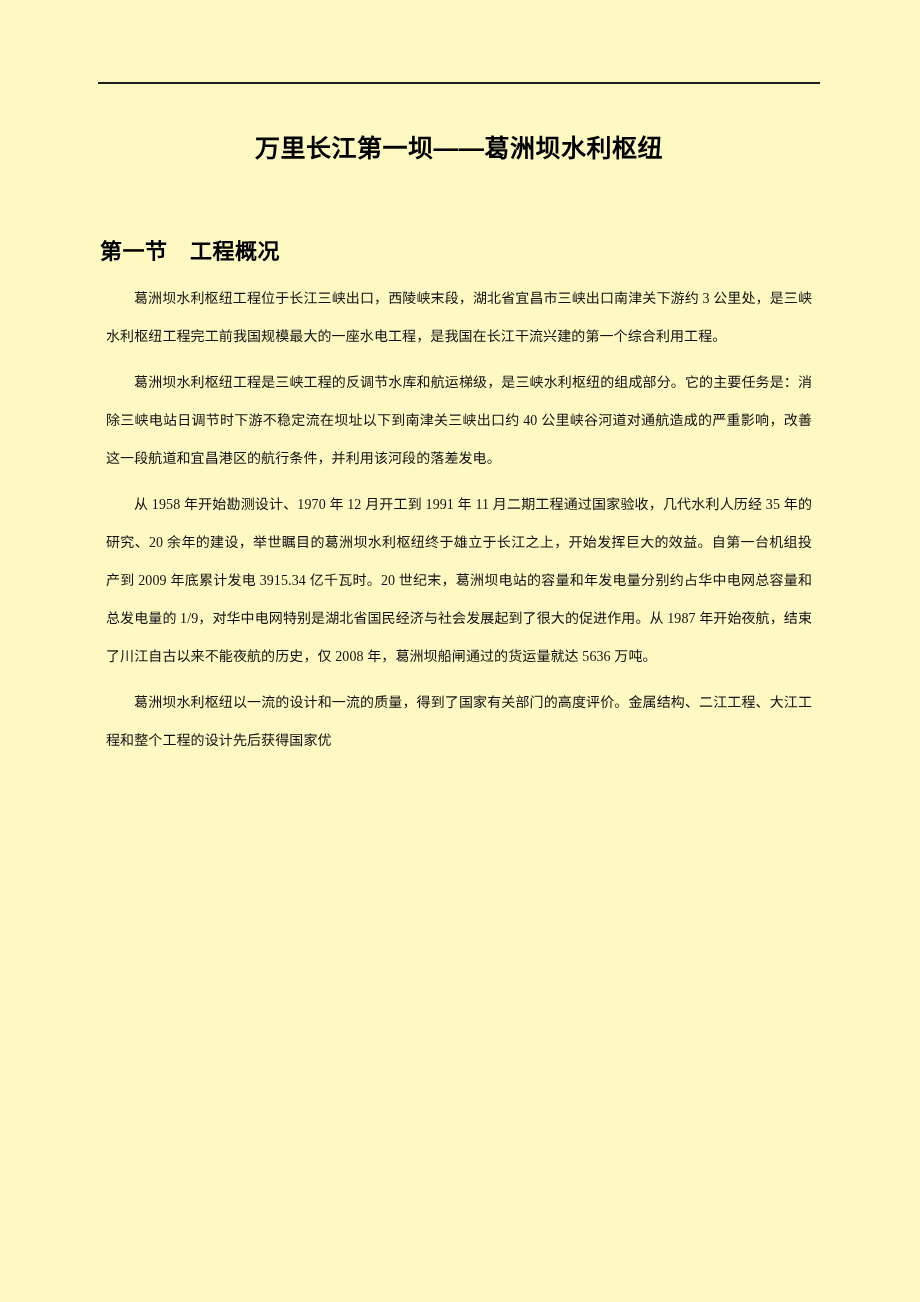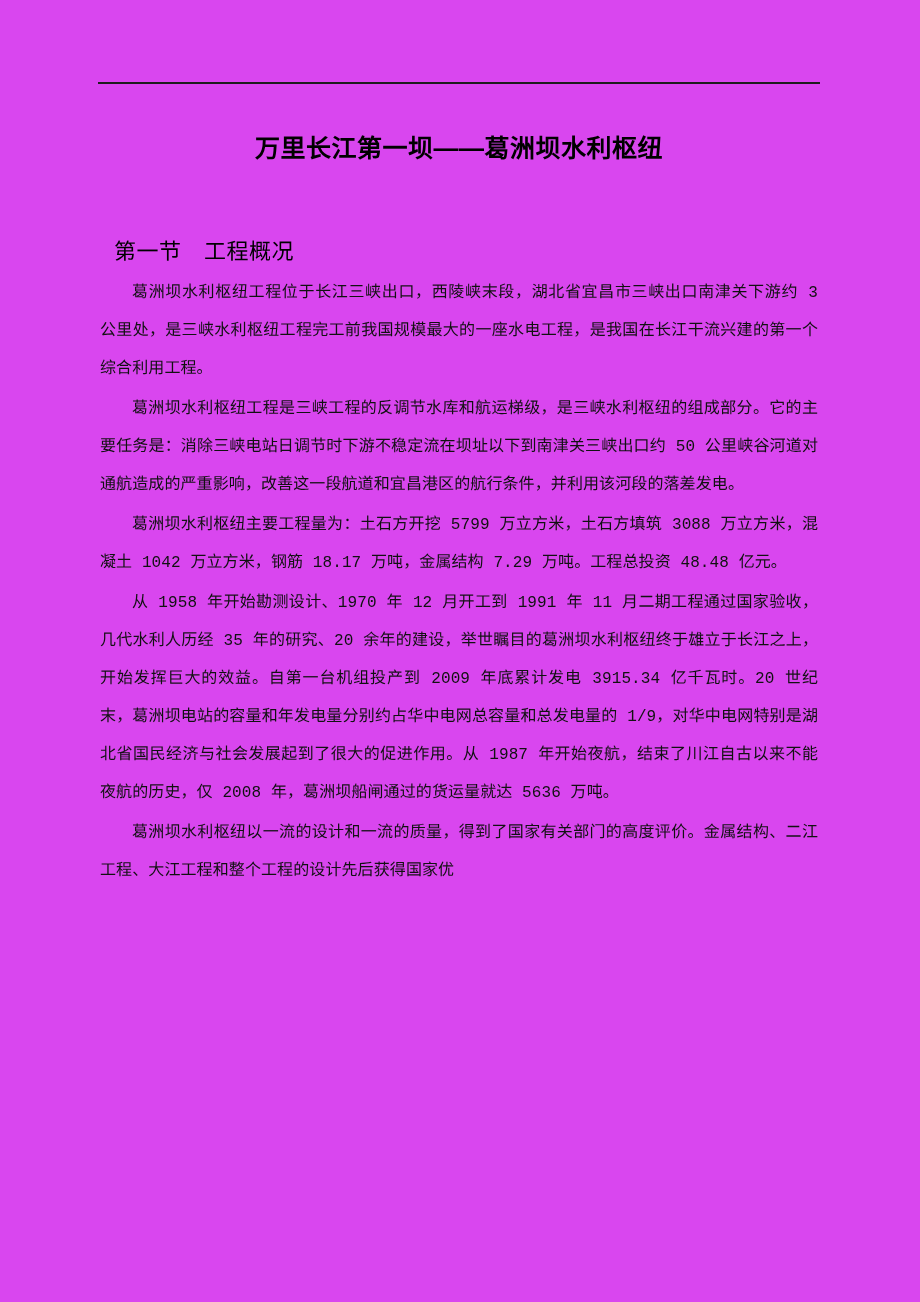--- a/index.html
+++ b/index.html
@@ -6,21 +6,21 @@
   html, body {
     margin: 0;
     padding: 0;
     background: #ffffff;
   }
 
   .page {
     position: relative;
     width: 920px;
     height: 1302px;
-    background: #d946ef;
+    background: #fef9c3;
     margin: 0 auto;
     overflow: hidden;
     box-sizing: border-box;
   }
 
   
   .header-rule {
     position: absolute;
     left: 98px;
     top: 82px;
@@ -41,64 +41,63 @@
     font-size: 25px;
     line-height: 38px;
     letter-spacing: 0.5px;
     color: #000000;
     white-space: nowrap;
   }
 
   
   .section-heading {
     position: absolute;
-    left: 114px;
+    left: 100px;
     top: 217px;
     font-family: "Liberation Sans", "DejaVu Sans", sans-serif;
-    font-weight: normal;
+    font-weight: bold;
     font-size: 22px;
     line-height: 34px;
     letter-spacing: 0.5px;
     color: #000000;
     white-space: pre;
   }
 
   
   .body-block {
     position: absolute;
     left: 98px;
     top: 272px;
     width: 722px;
   }
 
   .para {
-    font-family: Liberation Mono, monospace;
-    font-size: 16px;
+    font-family: Liberation Serif, serif;
+    font-size: 14px;
     line-height: 38px;
     color: #111111;
     text-align: justify;
     text-justify: inter-ideograph;
     text-indent: 2em;
-    margin: 2px;
+    margin: 8px;
     word-break: break-all;
     letter-spacing: 0.1px;
   }
 </style>
 </head>
 <body>
 
 <div class="page">
 
   <div class="header-rule"></div>
 
   <h1 class="doc-title">万里长江第一坝——葛洲坝水利枢纽</h1>
 
   <h2 class="section-heading">第一节　工程概况</h2>
 
   <div class="body-block">
     <p class="para">葛洲坝水利枢纽工程位于长江三峡出口，西陵峡末段，湖北省宜昌市三峡出口南津关下游约 3 公里处，是三峡水利枢纽工程完工前我国规模最大的一座水电工程，是我国在长江干流兴建的第一个综合利用工程。</p>
-    <p class="para">葛洲坝水利枢纽工程是三峡工程的反调节水库和航运梯级，是三峡水利枢纽的组成部分。它的主要任务是：消除三峡电站日调节时下游不稳定流在坝址以下到南津关三峡出口约 50 公里峡谷河道对通航造成的严重影响，改善这一段航道和宜昌港区的航行条件，并利用该河段的落差发电。</p>
-    <p class="para">葛洲坝水利枢纽主要工程量为：土石方开挖 5799 万立方米，土石方填筑 3088 万立方米，混凝土 1042 万立方米，钢筋 18.17 万吨，金属结构 7.29 万吨。工程总投资 48.48 亿元。</p>
+    <p class="para">葛洲坝水利枢纽工程是三峡工程的反调节水库和航运梯级，是三峡水利枢纽的组成部分。它的主要任务是：消除三峡电站日调节时下游不稳定流在坝址以下到南津关三峡出口约 40 公里峡谷河道对通航造成的严重影响，改善这一段航道和宜昌港区的航行条件，并利用该河段的落差发电。</p>
     <p class="para">从 1958 年开始勘测设计、1970 年 12 月开工到 1991 年 11 月二期工程通过国家验收，几代水利人历经 35 年的研究、20 余年的建设，举世瞩目的葛洲坝水利枢纽终于雄立于长江之上，开始发挥巨大的效益。自第一台机组投产到 2009 年底累计发电 3915.34 亿千瓦时。20 世纪末，葛洲坝电站的容量和年发电量分别约占华中电网总容量和总发电量的 1/9，对华中电网特别是湖北省国民经济与社会发展起到了很大的促进作用。从 1987 年开始夜航，结束了川江自古以来不能夜航的历史，仅 2008 年，葛洲坝船闸通过的货运量就达 5636 万吨。</p>
     <p class="para">葛洲坝水利枢纽以一流的设计和一流的质量，得到了国家有关部门的高度评价。金属结构、二江工程、大江工程和整个工程的设计先后获得国家优</p>
   </div>
 
 </div>
 
 </body></html>

